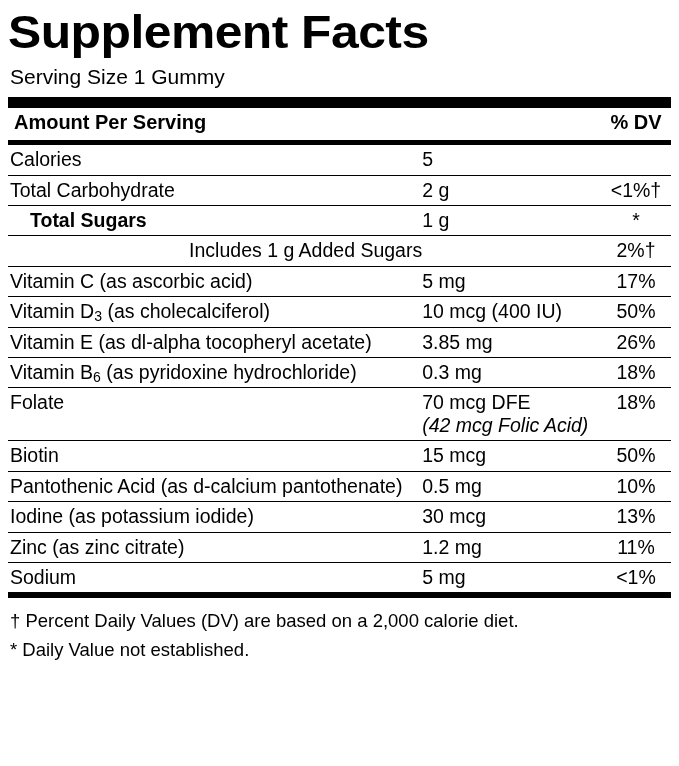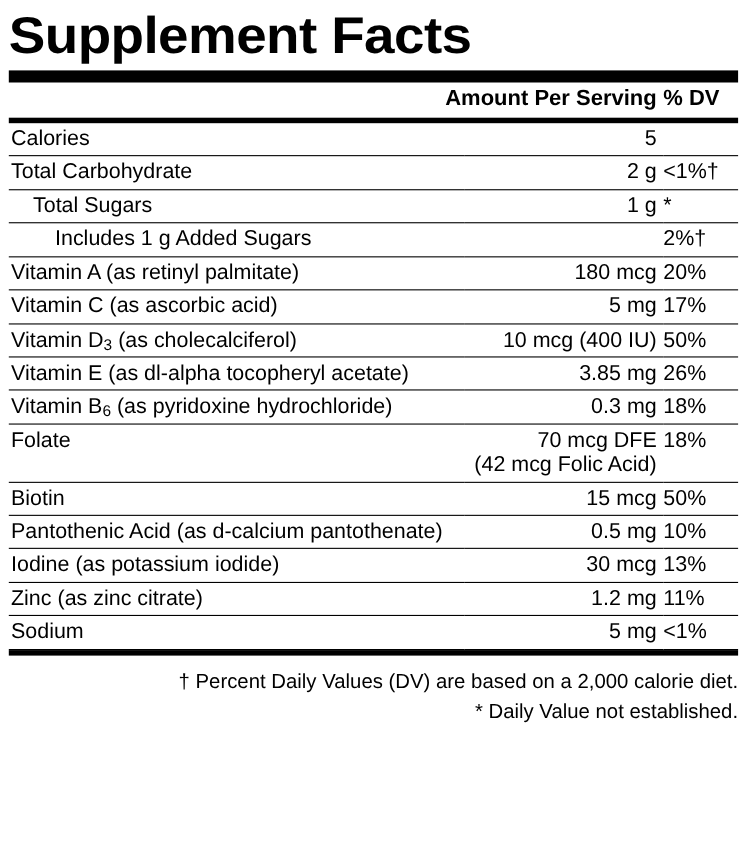--- a/index.html
+++ b/index.html
@@ -53,53 +53,55 @@
     vertical-align: bottom;
     border-bottom: 1.5px solid #000;
     line-height: 1.15;
   }
   table.facts tr.no-rule td {
     border-bottom: none;
     padding-bottom: 0;
   }
   table.facts tr.cont td {
     padding-top: 0;
+    font-style: italic;
   }
   .col-name { text-align: left; padding-left: 2px !important; }
-  .col-amt { text-align: right; white-space: nowrap; padding-right: 6px !important; }
-  .col-dv { text-align: left; white-space: nowrap; width: 66px; padding-right: 2px !important; }
+  .col-amt { white-space: nowrap; padding-right: 6px !important; }
+  .col-dv { text-align: center; white-space: nowrap; width: 66px; padding-right: 2px !important; }
   .hdr td {
     font-weight: bold;
     font-size: 20px;
     border-bottom: none !important;
     padding-bottom: 6px !important;
   }
-  .indent1 .col-name { padding-left: 22px !important; }
-  .indent2 .col-name { padding-left: 42px !important; }
+  .indent1 .col-name { padding-left: 22px !important; font-weight: bold; }
+  .indent2 .col-name { padding-left: 42px !important; text-align: right; }
   sub {
     font-size: 0.72em;
     vertical-align: baseline;
     position: relative;
     top: 3px;
   }
   .footnotes {
     margin-top: 9px;
     font-size: 18.5px;
     line-height: 1.55;
     padding-left: 2px;
   }
-  .footnote { white-space: nowrap; text-align: right; }
+  .footnote { white-space: nowrap; }
 </style>
 </head>
 <body>
 
 <div class="panel">
 
   <div class="title">Supplement Facts</div>
 
+  <div class="serving">Serving Size 1 Gummy</div>
 
   <div class="rule-thick"></div>
 
   <table class="facts">
     <tbody>
       <tr class="hdr">
         <td class="col-name"></td>
         <td class="col-amt">Amount Per Serving</td>
         <td class="col-dv">% DV</td>
       </tr>
@@ -124,25 +126,20 @@
           <td class="col-name">Total Sugars</td>
           <td class="col-amt">1 g</td>
           <td class="col-dv">*</td>
         </tr>
         <tr class="indent2">
           <td class="col-name">Includes 1 g Added Sugars</td>
           <td class="col-amt"></td>
           <td class="col-dv">2%†</td>
         </tr>
         <tr>
-          <td class="col-name">Vitamin A (as retinyl palmitate)</td>
-          <td class="col-amt">180 mcg</td>
-          <td class="col-dv">20%</td>
-        </tr>
-        <tr>
           <td class="col-name">Vitamin C (as ascorbic acid)</td>
           <td class="col-amt">5 mg</td>
           <td class="col-dv">17%</td>
         </tr>
         <tr>
           <td class="col-name">Vitamin D<sub>3</sub> (as cholecalciferol)</td>
           <td class="col-amt">10 mcg (400 IU)</td>
           <td class="col-dv">50%</td>
         </tr>
         <tr>

